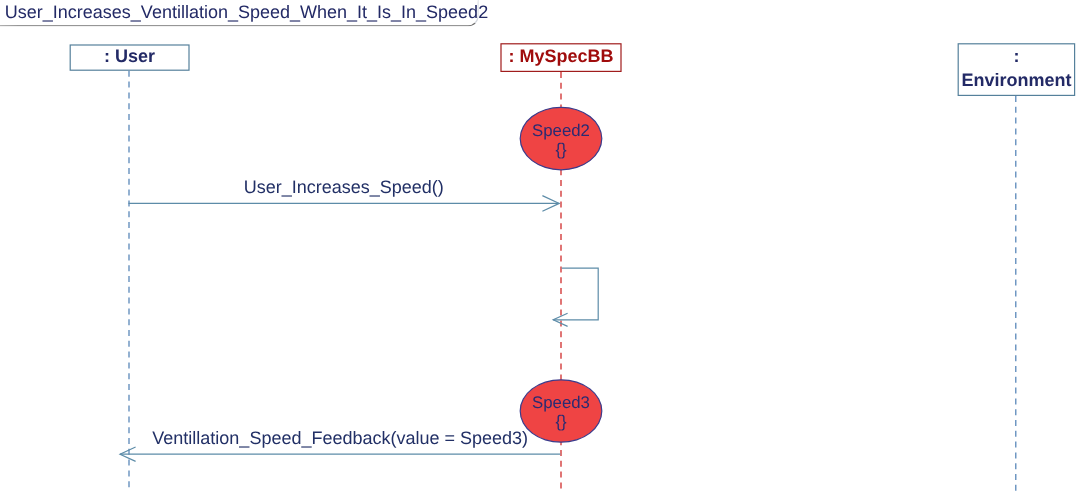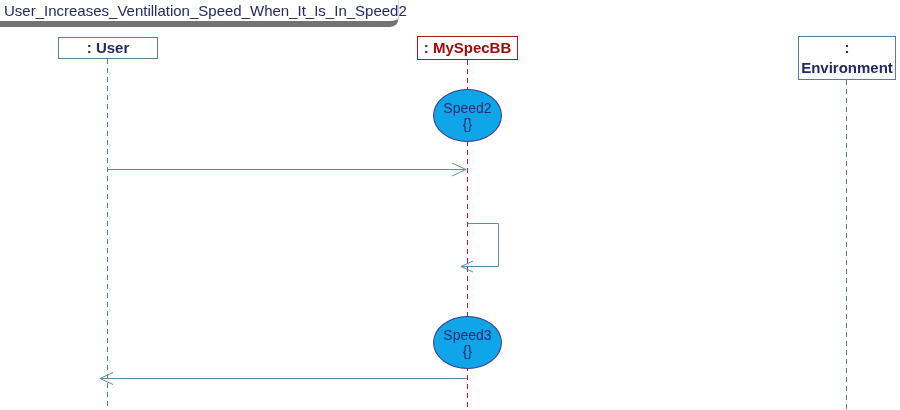--- a/index.html
+++ b/index.html
@@ -15,21 +15,21 @@
     background: #ffffff;
     overflow: hidden;
   }
   .title-tab {
     position: absolute;
     left: 0;
     top: 0;
     width: 398px;
     height: 21px;
     border-right: 1px solid #d3d7de;
-    border-bottom: 6px solid #737373;
+    border-bottom: 1px solid #737373;
     border-bottom-right-radius: 9px;
     z-index: 3;
   }
   .title-tab span {
     display: block;
     padding: 2px 0 0 4px;
     font-size: 15px;
     color: #232a66;
     white-space: nowrap;
   }
@@ -58,21 +58,21 @@
   .head-box.myspec { left: 417px; top: 36px; width: 101px; height: 24px; border: 1px solid #a01c1c; color: #a00c0c; }
   .head-box.env { left: 798px; top: 36px; width: 98px; height: 44px; border: 1px solid #55809b; }
   .state-oval {
     position: absolute;
     box-sizing: border-box;
     width: 69px;
     height: 53px;
     left: 433px;
     border: 1px solid #3c3c8c;
     border-radius: 50%;
-    background: #0ea5e9;
+    background: #ef4444;
     display: flex;
     flex-direction: column;
     align-items: center;
     justify-content: center;
     font-size: 14px;
     line-height: 16px;
     color: #2b2b72;
     z-index: 2;
   }
   .state-oval.s2 { top: 89px; }
@@ -132,14 +132,16 @@
 
   <div class="state-oval s2">
     <span>Speed2</span>
     <span>{}</span>
   </div>
   <div class="state-oval s3">
     <span>Speed3</span>
     <span>{}</span>
   </div>
 
+  <div class="msg-label m1">User_Increases_Speed()</div>
+  <div class="msg-label m3">Ventillation_Speed_Feedback(value = Speed3)</div>
 
 </div>
 
 </body></html>

